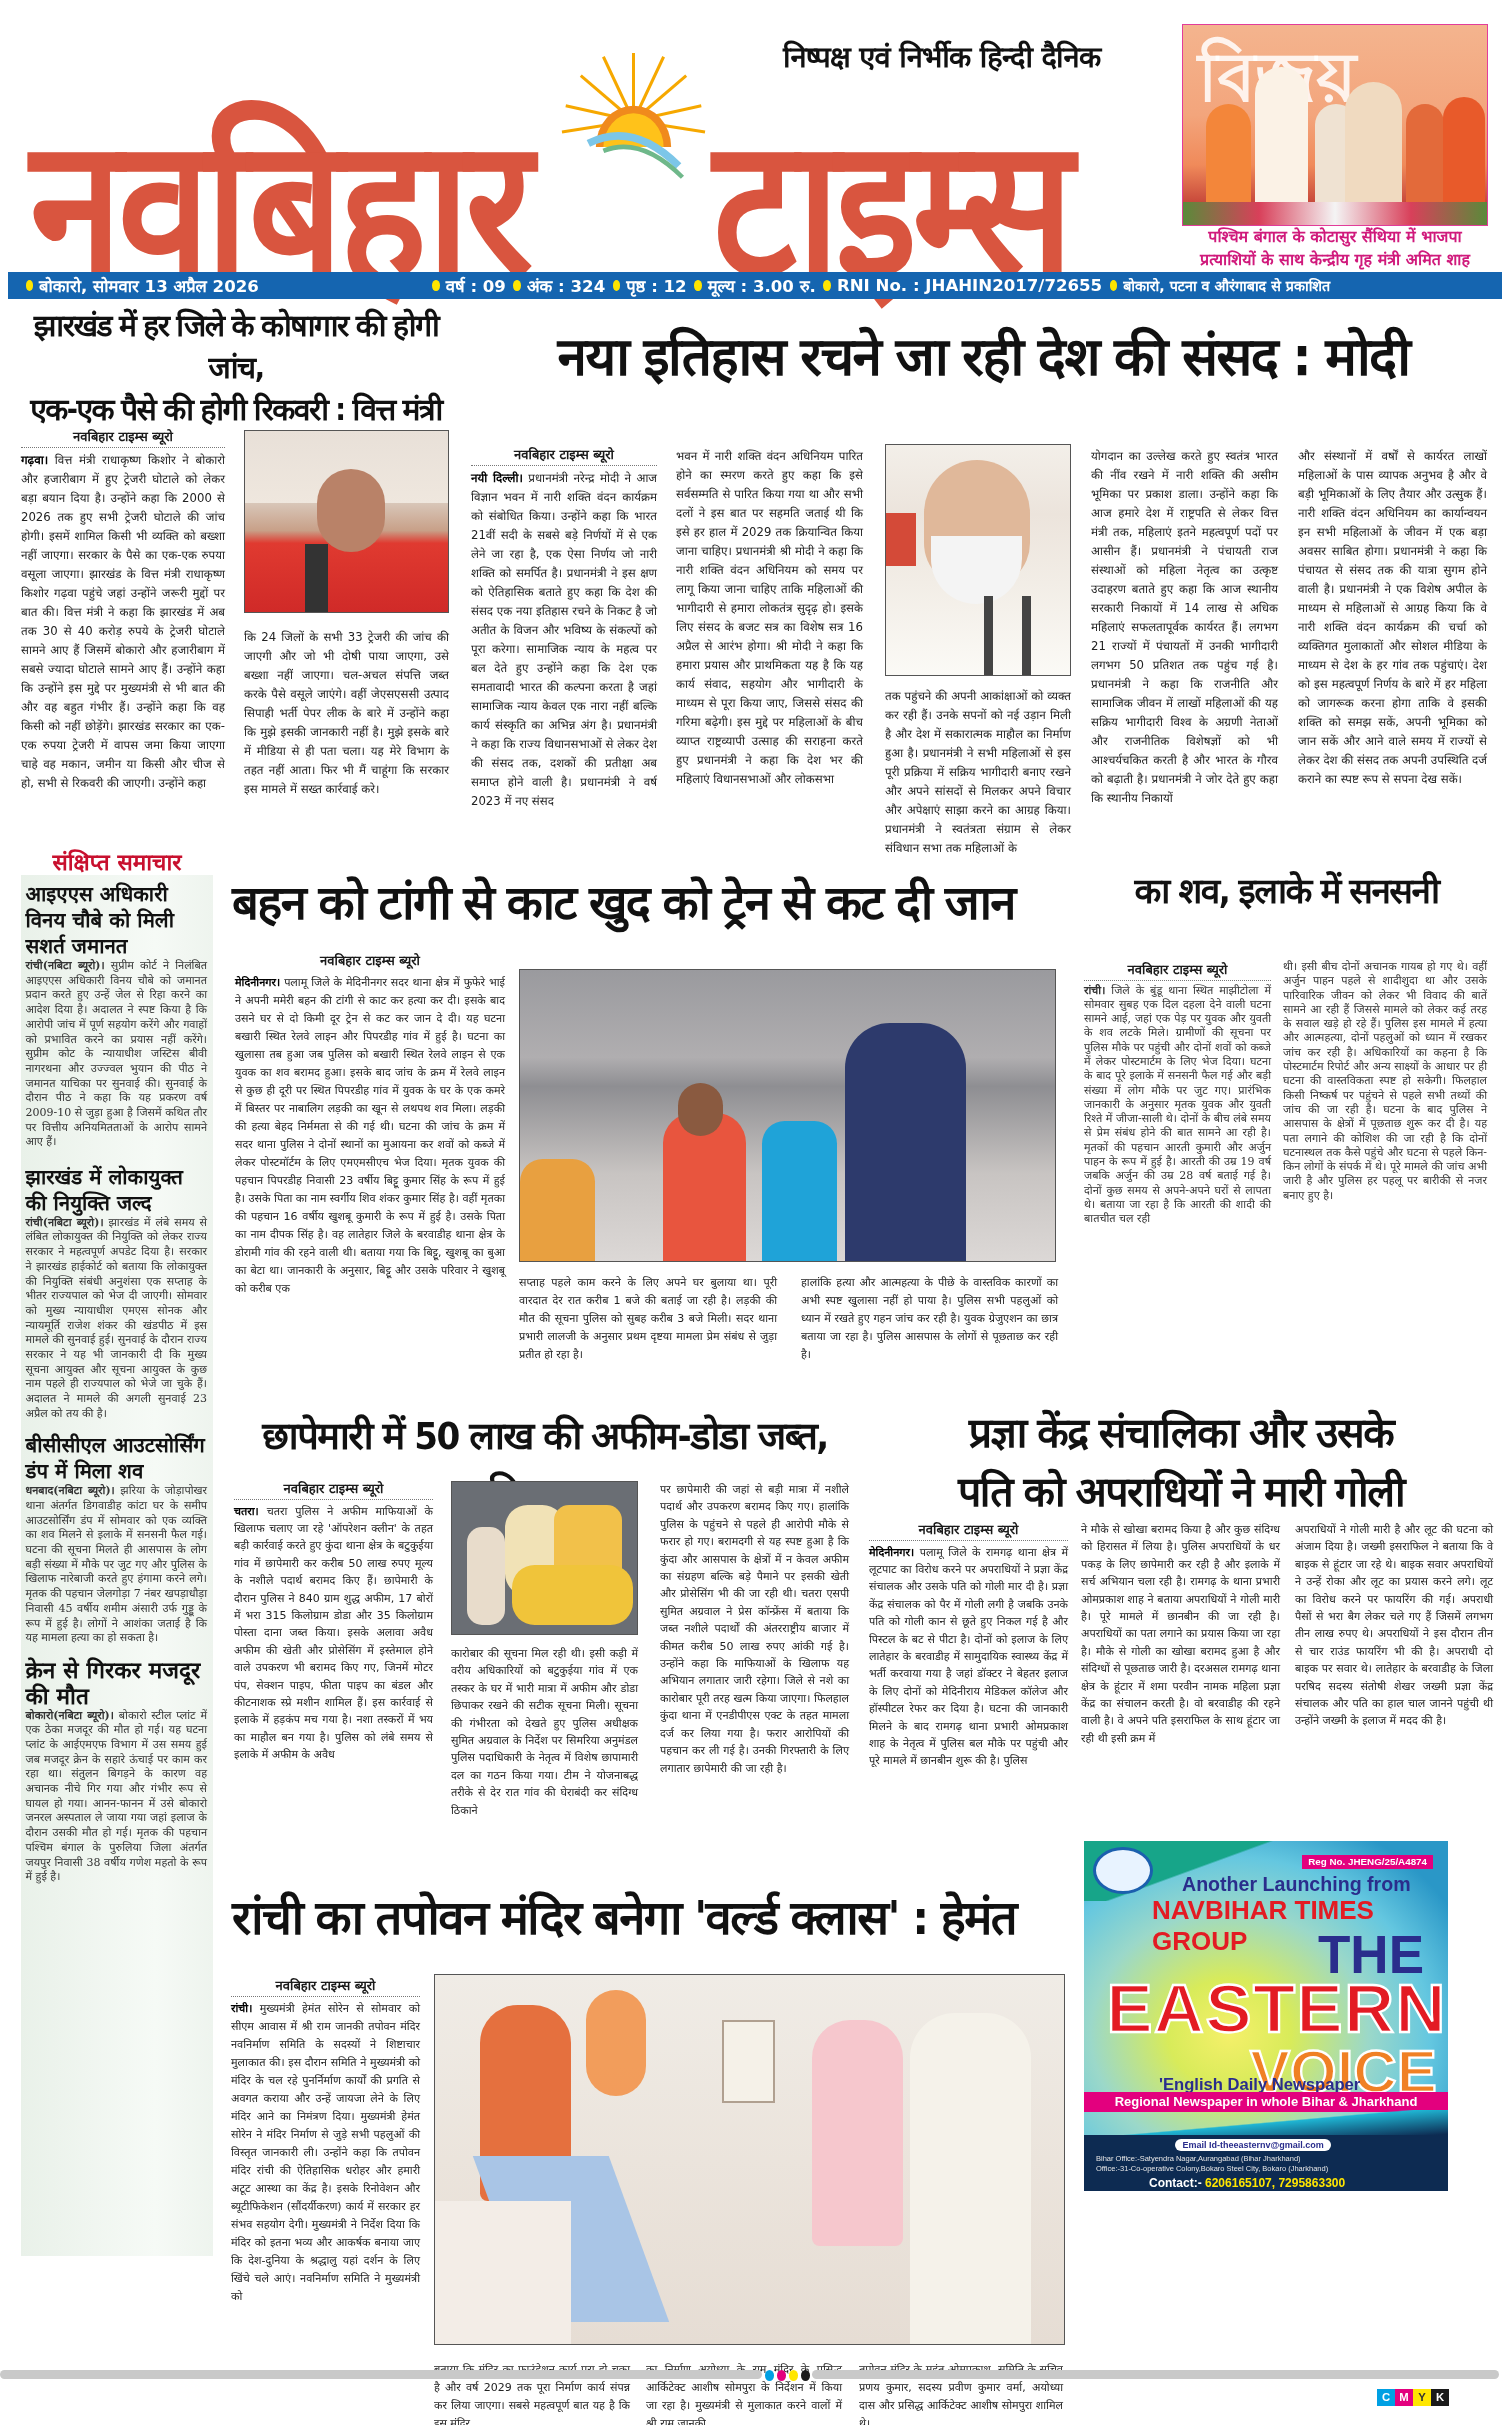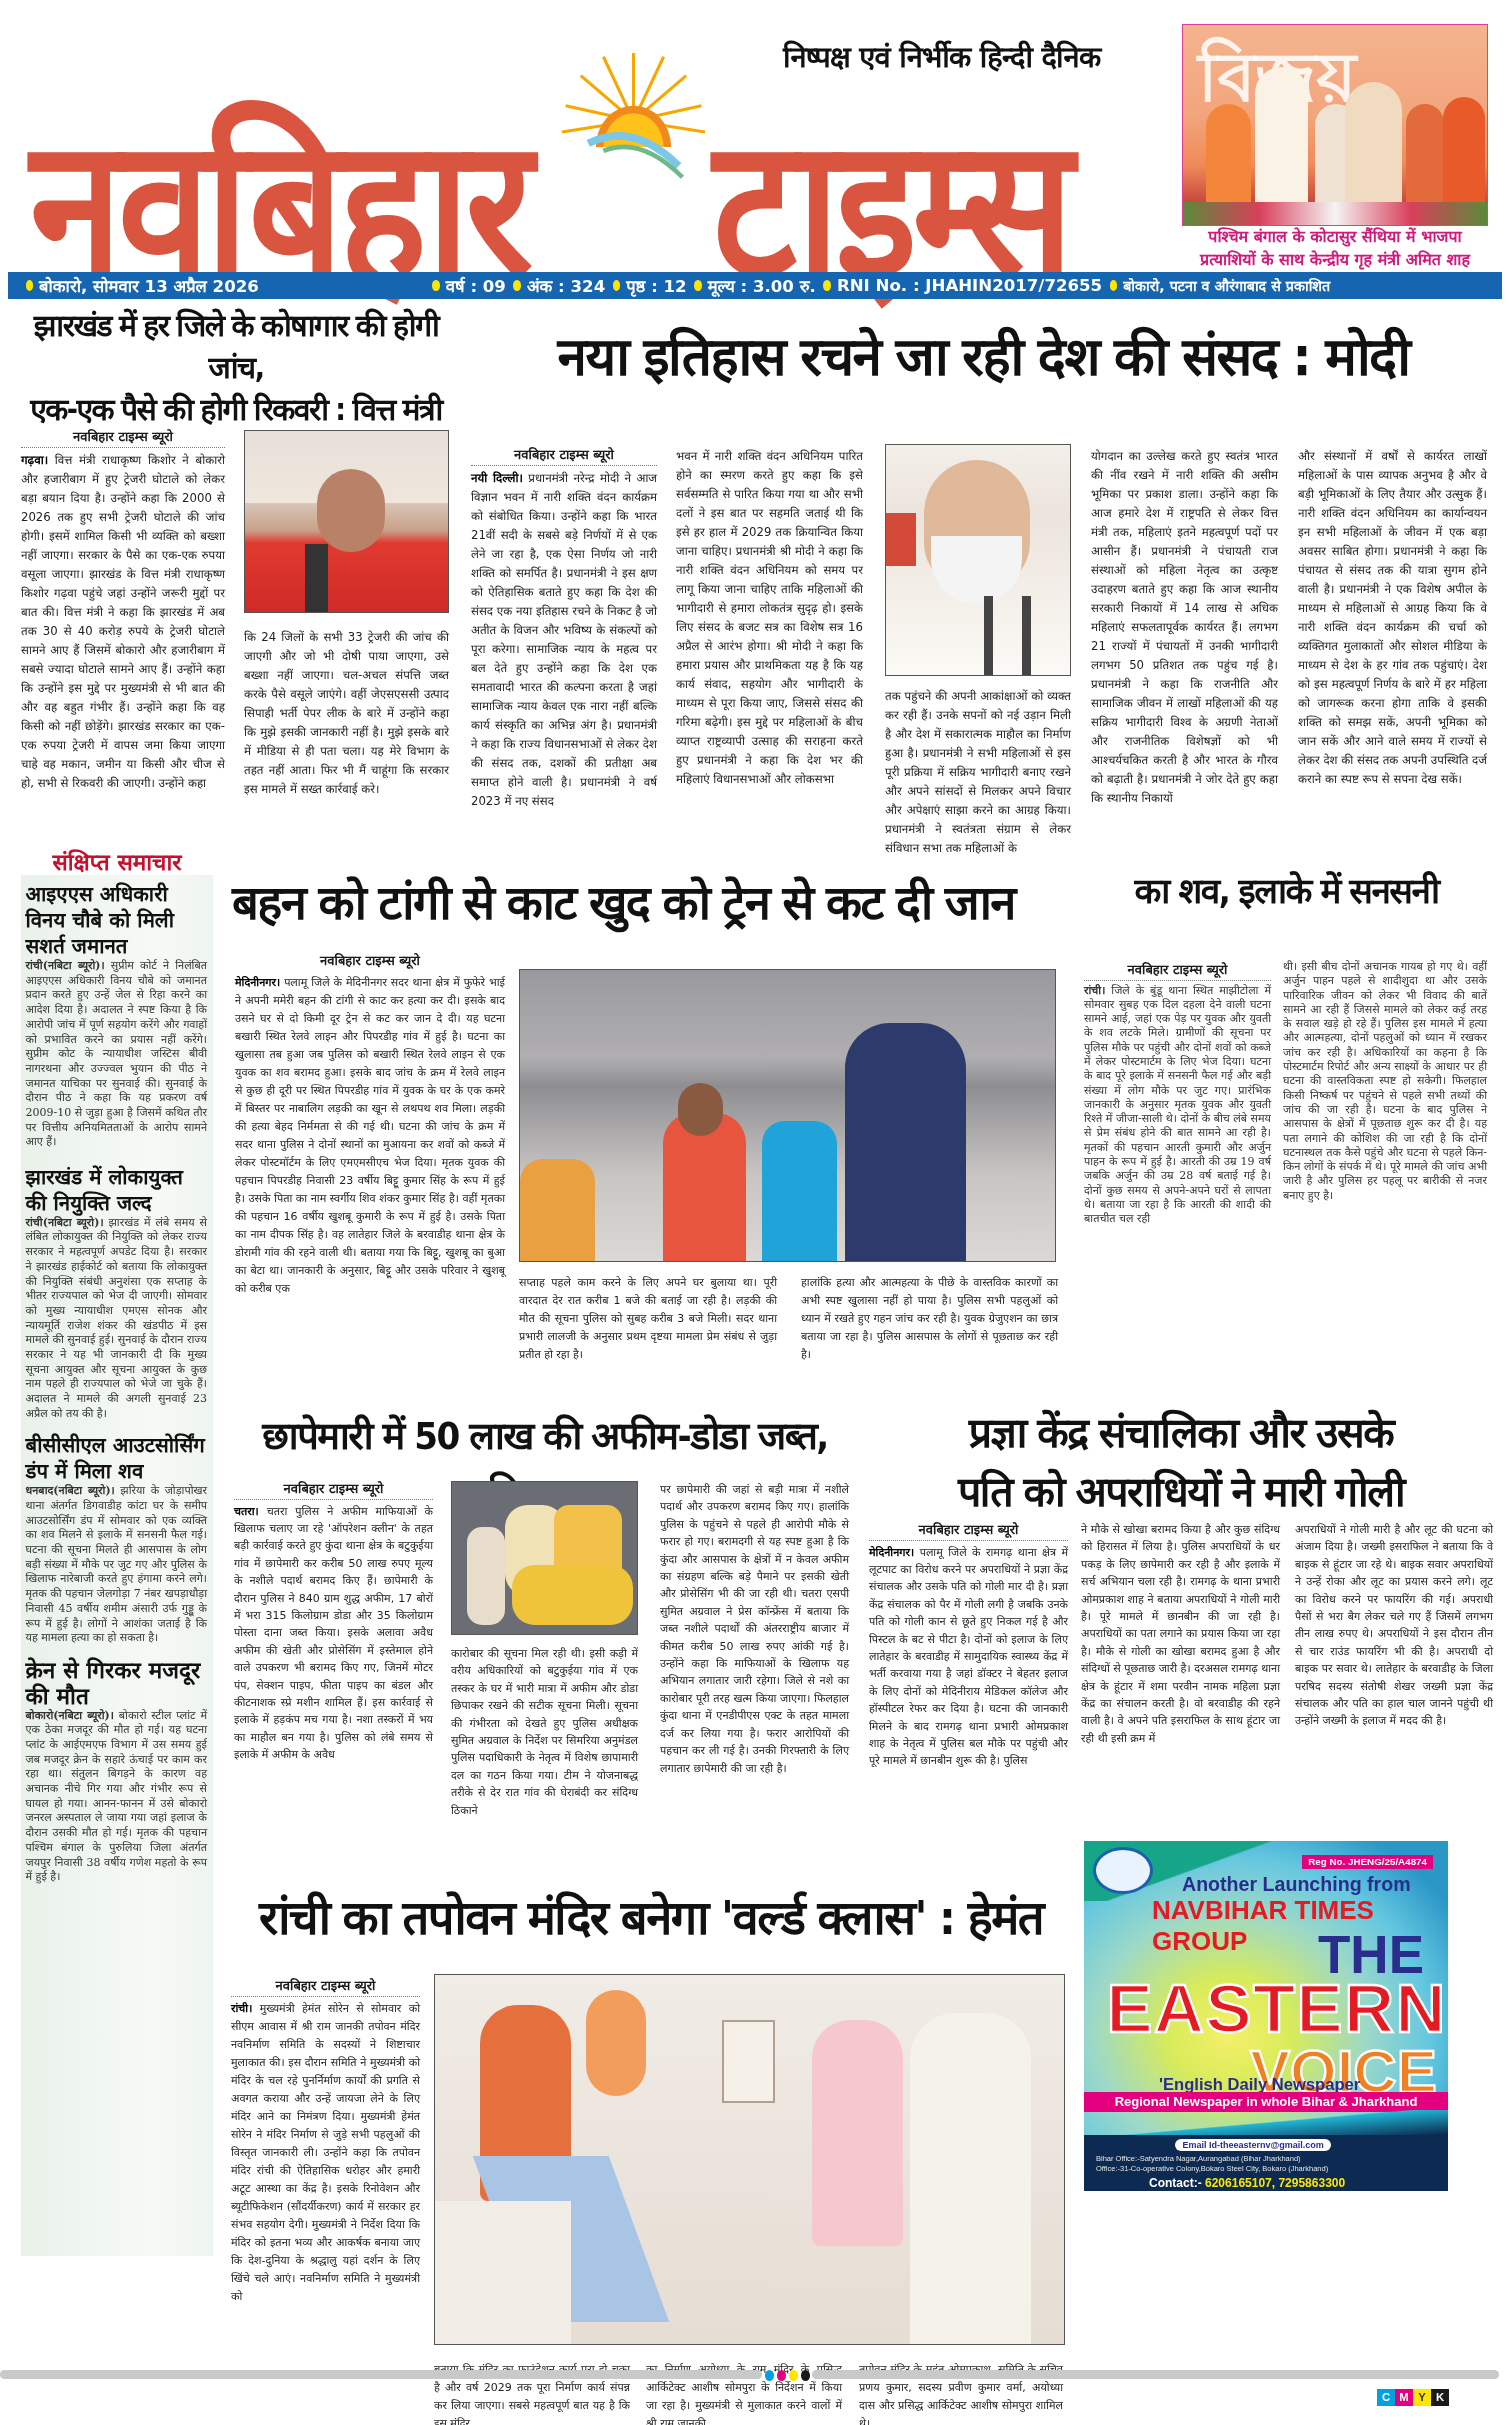--- a/index.html
+++ b/index.html
@@ -211,21 +211,21 @@
   <div>प्रज्ञा केंद्र संचालिका और उसके</div>
   <div>पति को अपराधियों ने मारी गोली</div>
 </div>
 <div class="abs" style="left:869px;top:1520px;width:199px;">
   <div class="byline">नवबिहार टाइम्स ब्यूरो</div>
   <div class="col" style="font-size:11px;line-height:17.4px;"><b>मेदिनीनगर।</b> <span>पलामू जिले के रामगढ़ थाना क्षेत्र में लूटपाट का विरोध करने पर अपराधियों ने प्रज्ञा केंद्र संचालक और उसके पति को गोली मार दी है। प्रज्ञा केंद्र संचालक को पैर में गोली लगी है जबकि उनके पति को गोली कान से छूते हुए निकल गई है और पिस्टल के बट से पीटा है। दोनों को इलाज के लिए लातेहार के बरवाडीह में सामुदायिक स्वास्थ्य केंद्र में भर्ती करवाया गया है जहां डॉक्टर ने बेहतर इलाज के लिए दोनों को मेदिनीराय मेडिकल कॉलेज और हॉस्पीटल रेफर कर दिया है। घटना की जानकारी मिलने के बाद रामगढ़ थाना प्रभारी ओमप्रकाश शाह के नेतृत्व में पुलिस बल मौके पर पहुंची और पूरे मामले में छानबीन शुरू की है। पुलिस</span></div>
 </div>
 <div class="abs col" style="left:1081px;top:1521px;width:199px;font-size:11px;line-height:17.4px;">ने मौके से खोखा बरामद किया है और कुछ संदिग्ध को हिरासत में लिया है। पुलिस अपराधियों के धर पकड़ के लिए छापेमारी कर रही है और इलाके में सर्च अभियान चला रही है। रामगढ़ के थाना प्रभारी ओमप्रकाश शाह ने बताया अपराधियों ने गोली मारी है। पूरे मामले में छानबीन की जा रही है। अपराधियों का पता लगाने का प्रयास किया जा रहा है। मौके से गोली का खोखा बरामद हुआ है और संदिग्धों से पूछताछ जारी है। दरअसल रामगढ़ थाना क्षेत्र के हूंटार में शमा परवीन नामक महिला प्रज्ञा केंद्र का संचालन करती है। वो बरवाडीह की रहने वाली है। वे अपने पति इसराफिल के साथ हूंटार जा रही थी इसी क्रम में</div>
 <div class="abs col" style="left:1295px;top:1521px;width:198px;font-size:11px;line-height:17.4px;">अपराधियों ने गोली मारी है और लूट की घटना को अंजाम दिया है। जख्मी इसराफिल ने बताया कि वे बाइक से हूंटार जा रहे थे। बाइक सवार अपराधियों ने उन्हें रोका और लूट का प्रयास करने लगे। लूट का विरोध करने पर फायरिंग की गई। अपराधी पैसों से भरा बैग लेकर चले गए हैं जिसमें लगभग तीन लाख रुपए थे। अपराधियों ने इस दौरान तीन से चार राउंड फायरिंग भी की है। अपराधी दो बाइक पर सवार थे। लातेहार के बरवाडीह के जिला परषिद सदस्य संतोषी शेखर जख्मी प्रज्ञा केंद्र संचालक और पति का हाल चाल जानने पहुंची थी उन्होंने जख्मी के इलाज में मदद की है।</div>
 
-<div class="abs hl" style="left:232px;top:1882px;width:838px;font-size:47px;text-align:center;line-height:72px;">रांची का तपोवन मंदिर बनेगा 'वर्ल्ड क्लास' : हेमंत</div>
+<div class="abs hl" style="left:232px;top:1882px;width:838px;font-size:47px;text-align:left;line-height:72px;">रांची का तपोवन मंदिर बनेगा 'वर्ल्ड क्लास' : हेमंत</div>
 <div class="abs" style="left:231px;top:1976px;width:189px;">
   <div class="byline">नवबिहार टाइम्स ब्यूरो</div>
   <div class="col" style="font-size:11px;line-height:18px;"><b>रांची।</b> <span>मुख्यमंत्री हेमंत सोरेन से सोमवार को सीएम आवास में श्री राम जानकी तपोवन मंदिर नवनिर्माण समिति के सदस्यों ने शिष्टाचार मुलाकात की। इस दौरान समिति ने मुख्यमंत्री को मंदिर के चल रहे पुनर्निर्माण कार्यों की प्रगति से अवगत कराया और उन्हें जायजा लेने के लिए मंदिर आने का निमंत्रण दिया। मुख्यमंत्री हेमंत सोरेन ने मंदिर निर्माण से जुड़े सभी पहलुओं की विस्तृत जानकारी ली। उन्होंने कहा कि तपोवन मंदिर रांची की ऐतिहासिक धरोहर और हमारी अटूट आस्था का केंद्र है। इसके रिनोवेशन और ब्यूटीफिकेशन (सौंदर्यीकरण) कार्य में सरकार हर संभव सहयोग देगी। मुख्यमंत्री ने निर्देश दिया कि मंदिर को इतना भव्य और आकर्षक बनाया जाए कि देश-दुनिया के श्रद्धालु यहां दर्शन के लिए खिंचे चले आएं। नवनिर्माण समिति ने मुख्यमंत्री को</span></div>
 </div>
 <div class="abs photo" style="left:434px;top:1974px;width:631px;height:371px;background:linear-gradient(180deg,#f0ece6 0%,#ebe4dc 50%,#e6ddd4 100%);">
   <div style="position:absolute;left:45px;top:30px;width:91px;height:196px;border-radius:38px 38px 7.5px 7.5px;background:#e5703e;"></div>
   <div style="position:absolute;left:68px;top:181px;width:136px;height:166px;background:#a9c5e6;transform:skewX(20deg);"></div>
   <div style="position:absolute;left:287px;top:45px;width:53px;height:83px;background:#f5f1e8;border:2.3px solid #b0a090;"></div>
   <div style="position:absolute;left:377px;top:45px;width:91px;height:226px;border-radius:38px 38px 7.5px 7.5px;background:#f6c7cd;"></div>
   <div style="position:absolute;left:475px;top:38px;width:121px;height:332px;border-radius:45px 45px 0 0;background:#f5f2ea;"></div>

